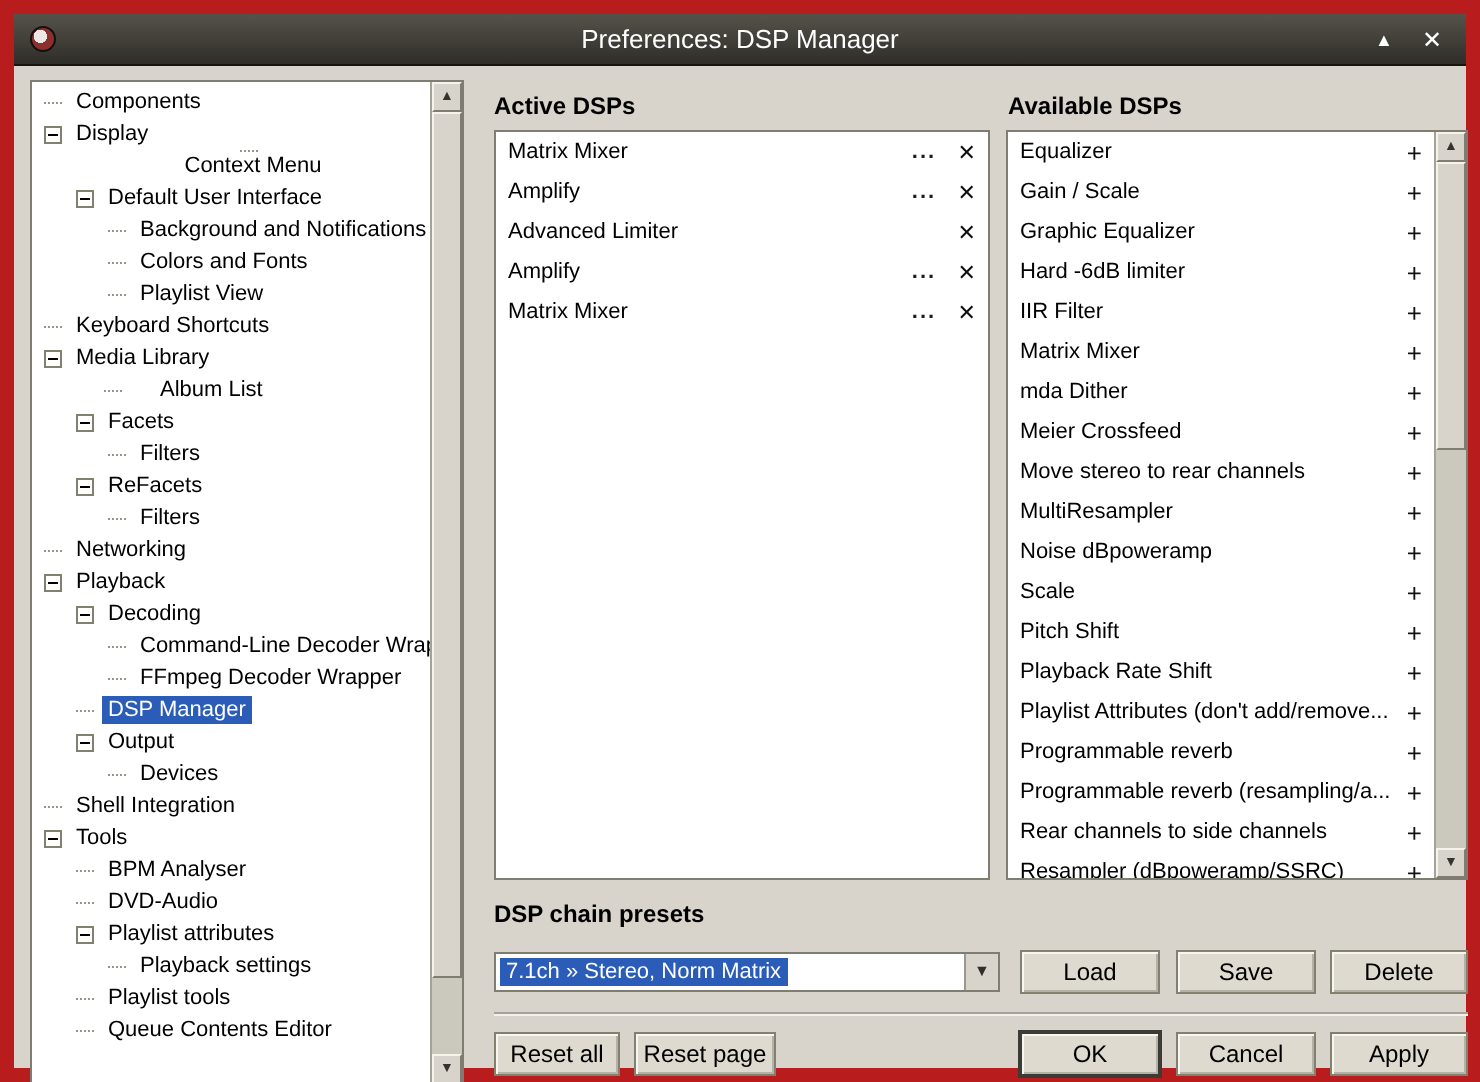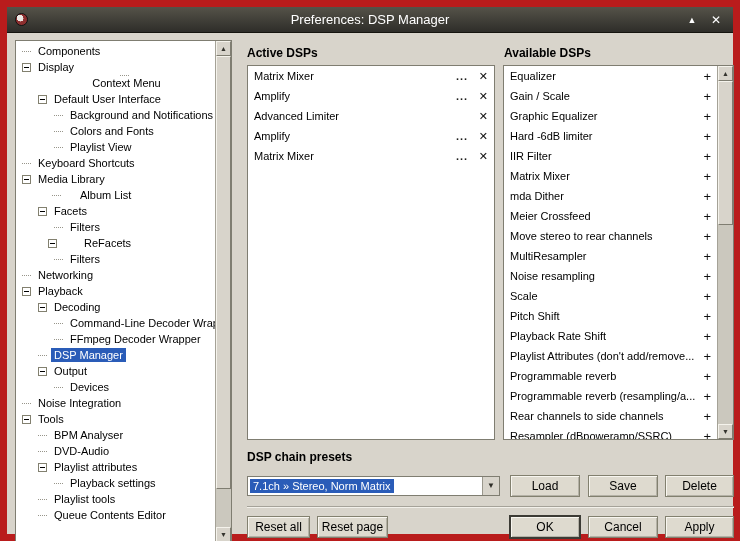--- a/index.html
+++ b/index.html
@@ -150,21 +150,21 @@
             <span class="tree-label">Album List</span>
           </div>
           <div class="tree-row" style="padding-left: 22px;">
             <span class="expander"></span>
             <span class="tree-label">Facets</span>
           </div>
           <div class="tree-row" style="padding-left: 38px;">
             <span class="dash"></span>
             <span class="tree-label">Filters</span>
           </div>
-          <div class="tree-row" style="padding-left: 32px; gap: 20px;">
+          <div class="tree-row" style="padding-left: 22px;">
             <span class="expander"></span>
             <span class="tree-label">ReFacets</span>
           </div>
           <div class="tree-row" style="padding-left: 38px;">
             <span class="dash"></span>
             <span class="tree-label">Filters</span>
           </div>
           <div class="tree-row" style="padding-left: 6px;">
             <span class="dash"></span>
             <span class="tree-label">Networking</span>
@@ -192,21 +192,21 @@
           <div class="tree-row" style="padding-left: 22px;">
             <span class="expander"></span>
             <span class="tree-label">Output</span>
           </div>
           <div class="tree-row" style="padding-left: 38px;">
             <span class="dash"></span>
             <span class="tree-label">Devices</span>
           </div>
           <div class="tree-row" style="padding-left: 6px;">
             <span class="dash"></span>
-            <span class="tree-label">Noise Integration</span>
+            <span class="tree-label">Shell Integration</span>
           </div>
           <div class="tree-row" style="padding-left: 6px;">
             <span class="expander"></span>
             <span class="tree-label">Tools</span>
           </div>
           <div class="tree-row" style="padding-left: 22px;">
             <span class="dash"></span>
             <span class="tree-label">BPM Analyser</span>
           </div>
           <div class="tree-row" style="padding-left: 22px;">
@@ -304,21 +304,21 @@
           </div>
           <div class="dsp-row">
             <span class="dsp-label">Move stereo to rear channels</span>
             <span class="add-btn">+</span>
           </div>
           <div class="dsp-row">
             <span class="dsp-label">MultiResampler</span>
             <span class="add-btn">+</span>
           </div>
           <div class="dsp-row">
-            <span class="dsp-label">Noise resampling</span>
+            <span class="dsp-label">Noise dBpoweramp</span>
             <span class="add-btn">+</span>
           </div>
           <div class="dsp-row">
             <span class="dsp-label">Scale</span>
             <span class="add-btn">+</span>
           </div>
           <div class="dsp-row">
             <span class="dsp-label">Pitch Shift</span>
             <span class="add-btn">+</span>
           </div>

